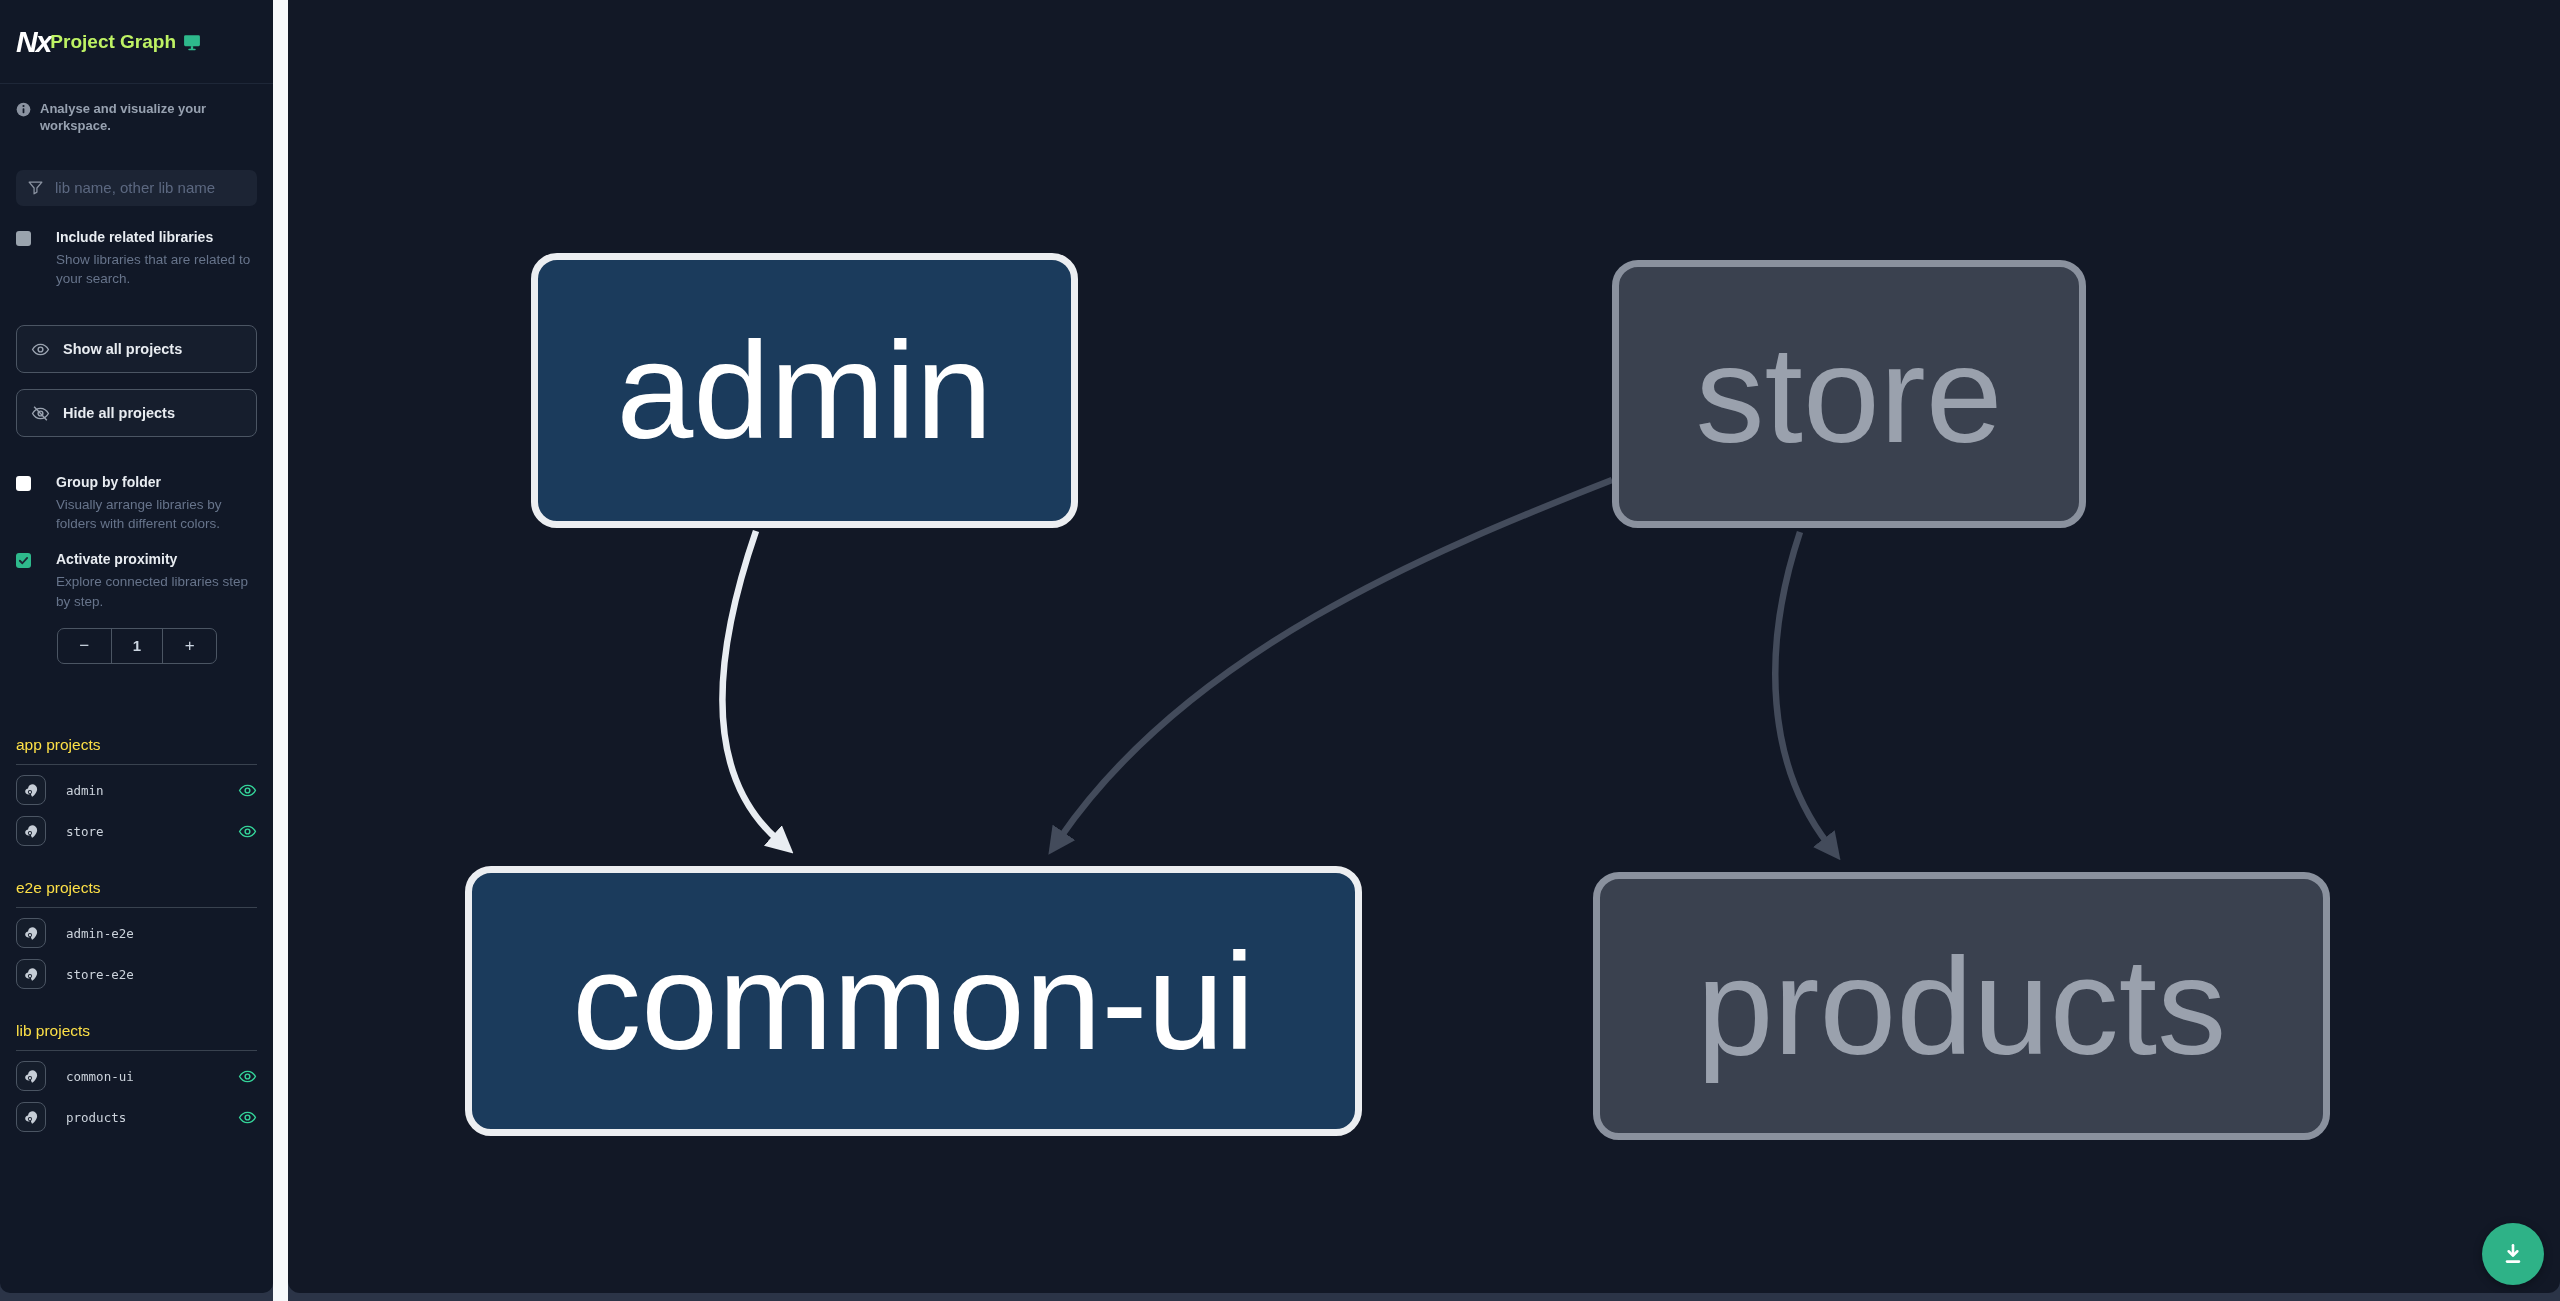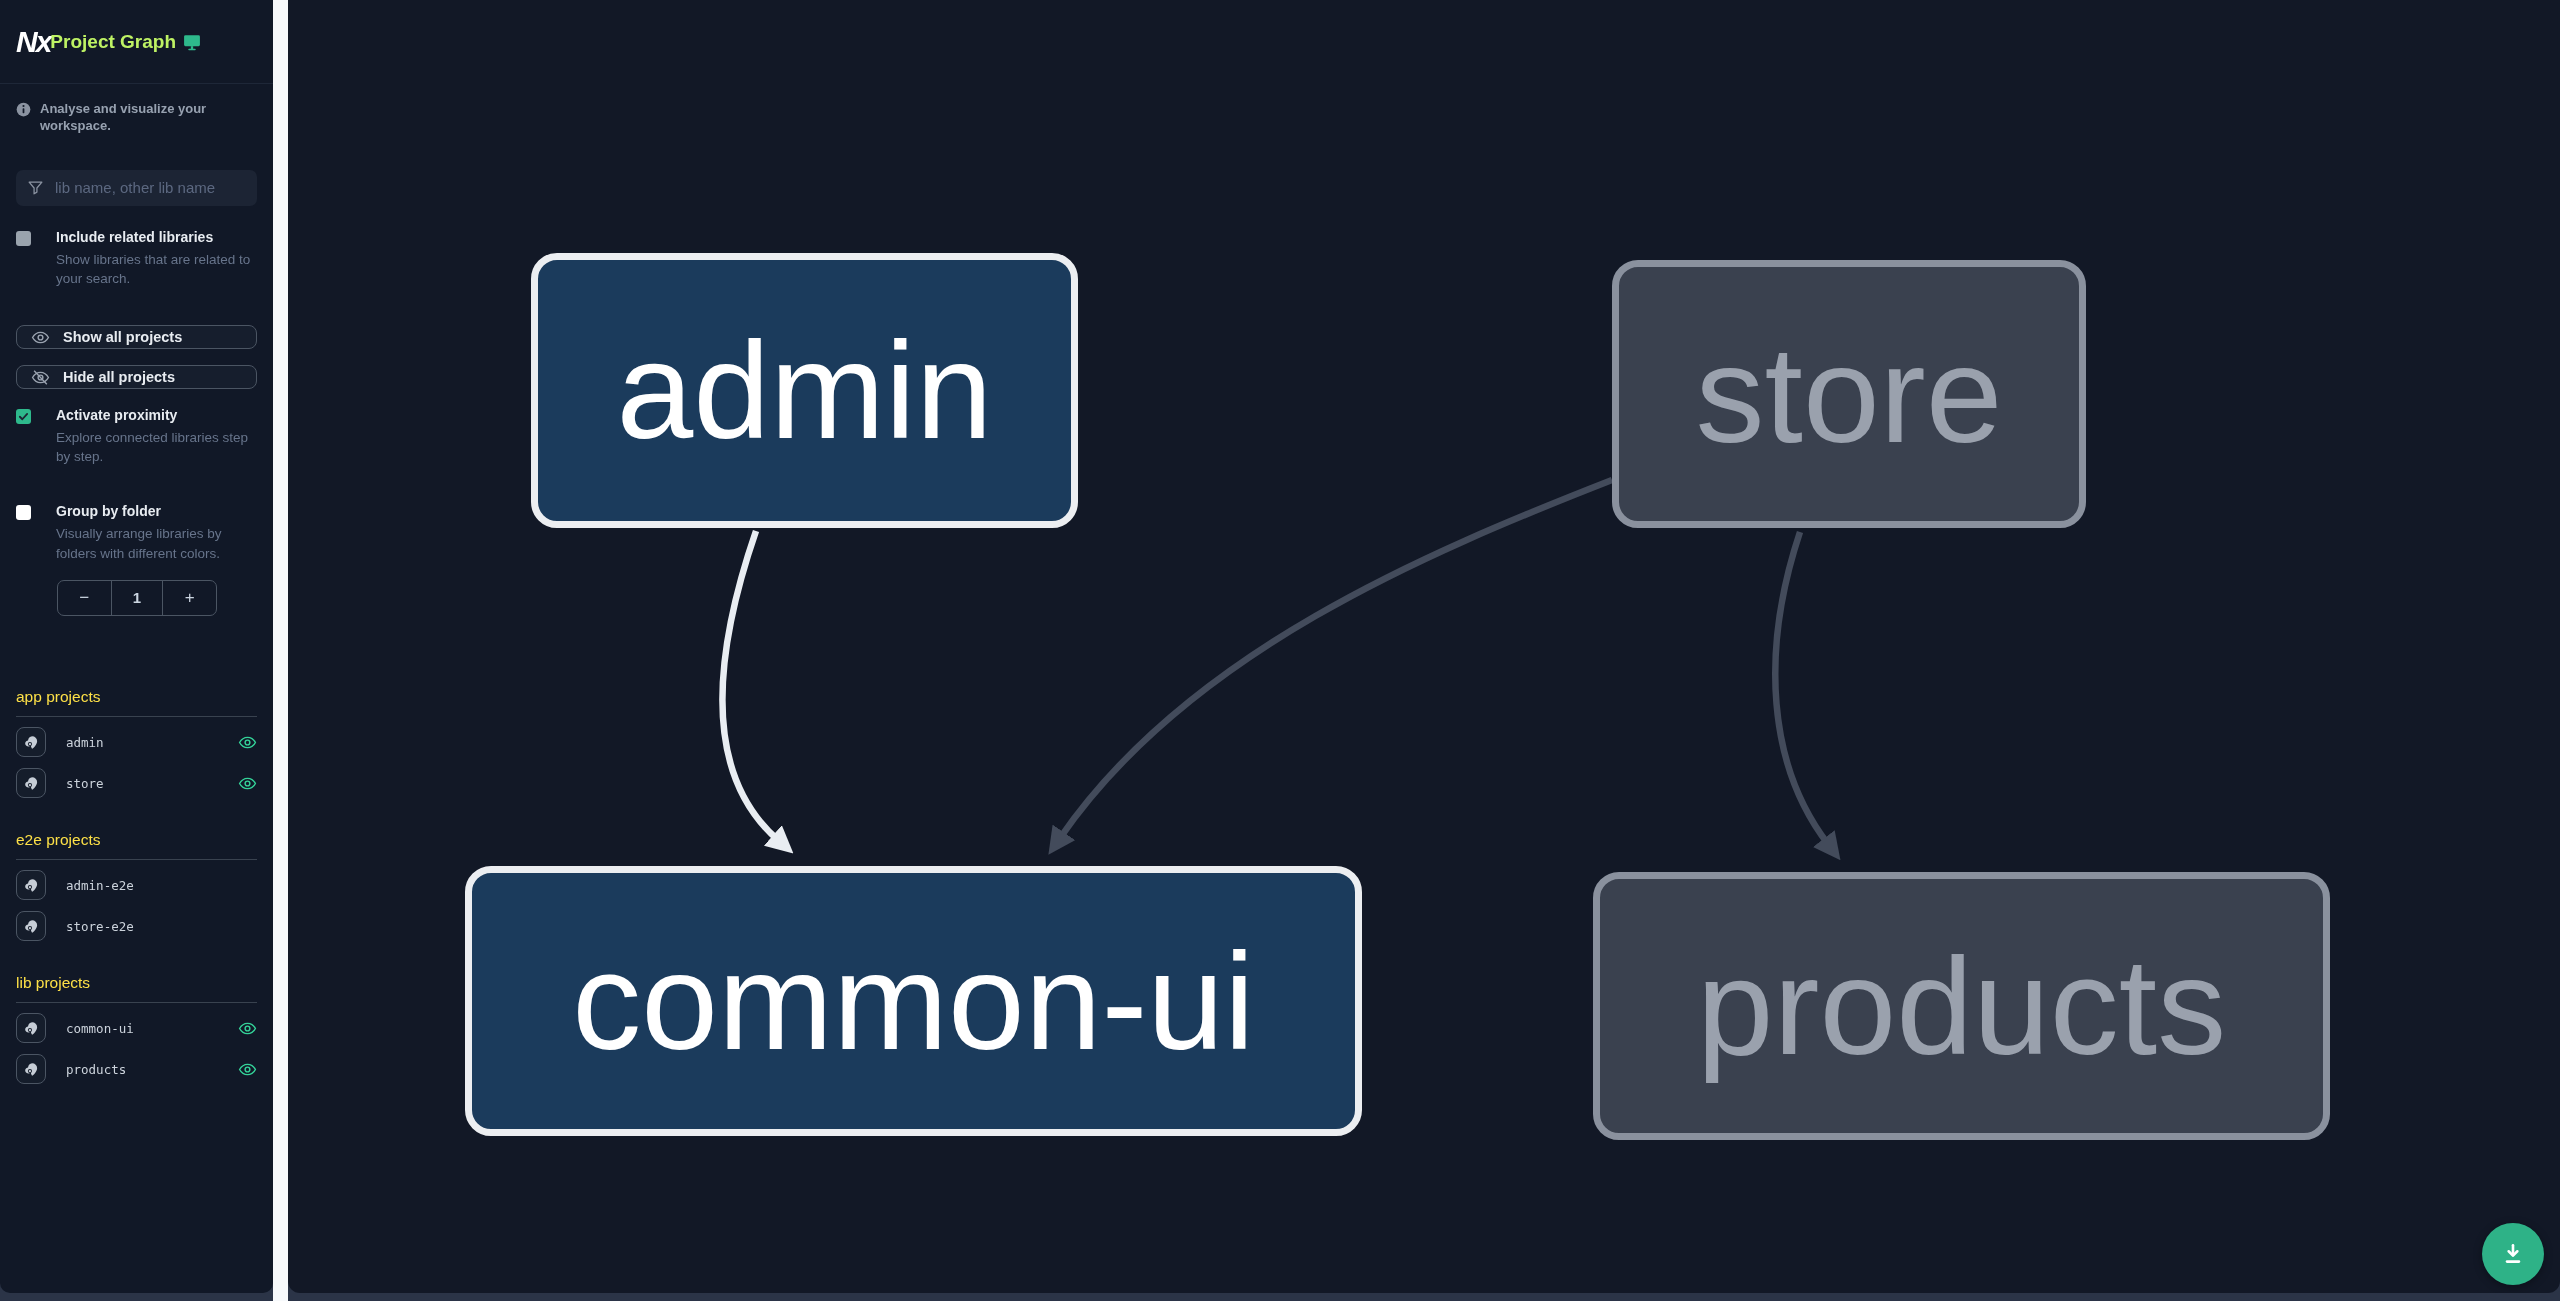--- a/index.html
+++ b/index.html
@@ -46,21 +46,21 @@
     width:15px; height:15px; border-radius:3px; margin-top:2px; flex:none;
     display:grid; place-items:center;
   }
   .checkbox.cb-disabled { background:#9aa3ad; }
   .checkbox.cb-unchecked { background:#ffffff; }
   .checkbox.cb-checked  { background:#2eb98c; }
   .check-texts .cb-label { font-size:14px; font-weight:700; color:#e8ecf1; }
   .check-texts .cb-desc { font-size:13.5px; color:#67748b; margin-top:5px; line-height:1.42; max-width:208px; }
 
   .sb-btn {
-    margin:16px 16px 0; height:24px; flex:none;
+    margin:16px 16px 0; height:48px; flex:none;
     border:1px solid #4b5563; border-radius:8px; background:#161e2d;
     display:flex; align-items:center; gap:13px; padding:0 14px;
     color:#e8ecf1; font-size:14.5px; font-weight:700; cursor:pointer;
     font-family:"Liberation Sans", sans-serif;
   }
   .sb-btn:first-of-type { margin-top:37px; }
   .sb-btn svg { color:#9aa3b0; flex:none; }
 
   .stepper {
     margin:17px 0 0 57px; width:160px; height:36px; flex:none;
@@ -169,37 +169,37 @@
 
     <button class="sb-btn">
       <svg width="19" height="19" viewBox="0 0 24 24" fill="none" stroke="currentColor" stroke-width="1.8">
         <path d="M2 12s3.6-6.5 10-6.5S22 12 22 12s-3.6 6.5-10 6.5S2 12 2 12z"></path>
         <circle cx="12" cy="12" r="3"></circle>
         <line x1="4" y1="3.5" x2="20" y2="20.5"></line>
       </svg>
       <span>Hide all projects</span>
     </button>
 
+    <div class="check-block" style="padding-top:37px">
+      <span class="checkbox cb-unchecked"></span>
+      <span class="check-texts">
+        <span class="cb-label" style="display:block">Group by folder</span>
+        <span class="cb-desc" style="display:block">Visually arrange libraries by folders with different colors.</span>
+      </span>
+    </div>
+
     <div class="check-block" style="padding-top:18px">
       <span class="checkbox cb-checked">
         <svg width="11" height="11" viewBox="0 0 24 24" fill="none" stroke="#1d2634" stroke-width="4" stroke-linecap="round" stroke-linejoin="round">
           <path d="M4 12.5 L9.5 18 L20 6.5"></path>
         </svg>
       </span>
       <span class="check-texts">
         <span class="cb-label" style="display:block">Activate proximity</span>
         <span class="cb-desc" style="display:block">Explore connected libraries step by step.</span>
-      </span>
-    </div>
-
-    <div class="check-block" style="padding-top:37px">
-      <span class="checkbox cb-unchecked"></span>
-      <span class="check-texts">
-        <span class="cb-label" style="display:block">Group by folder</span>
-        <span class="cb-desc" style="display:block">Visually arrange libraries by folders with different colors.</span>
       </span>
     </div>
 
     <div class="stepper">
       <button>−</button>
       <span class="stp-val">1</span>
       <button>+</button>
     </div>
 
     <div class="sections">

